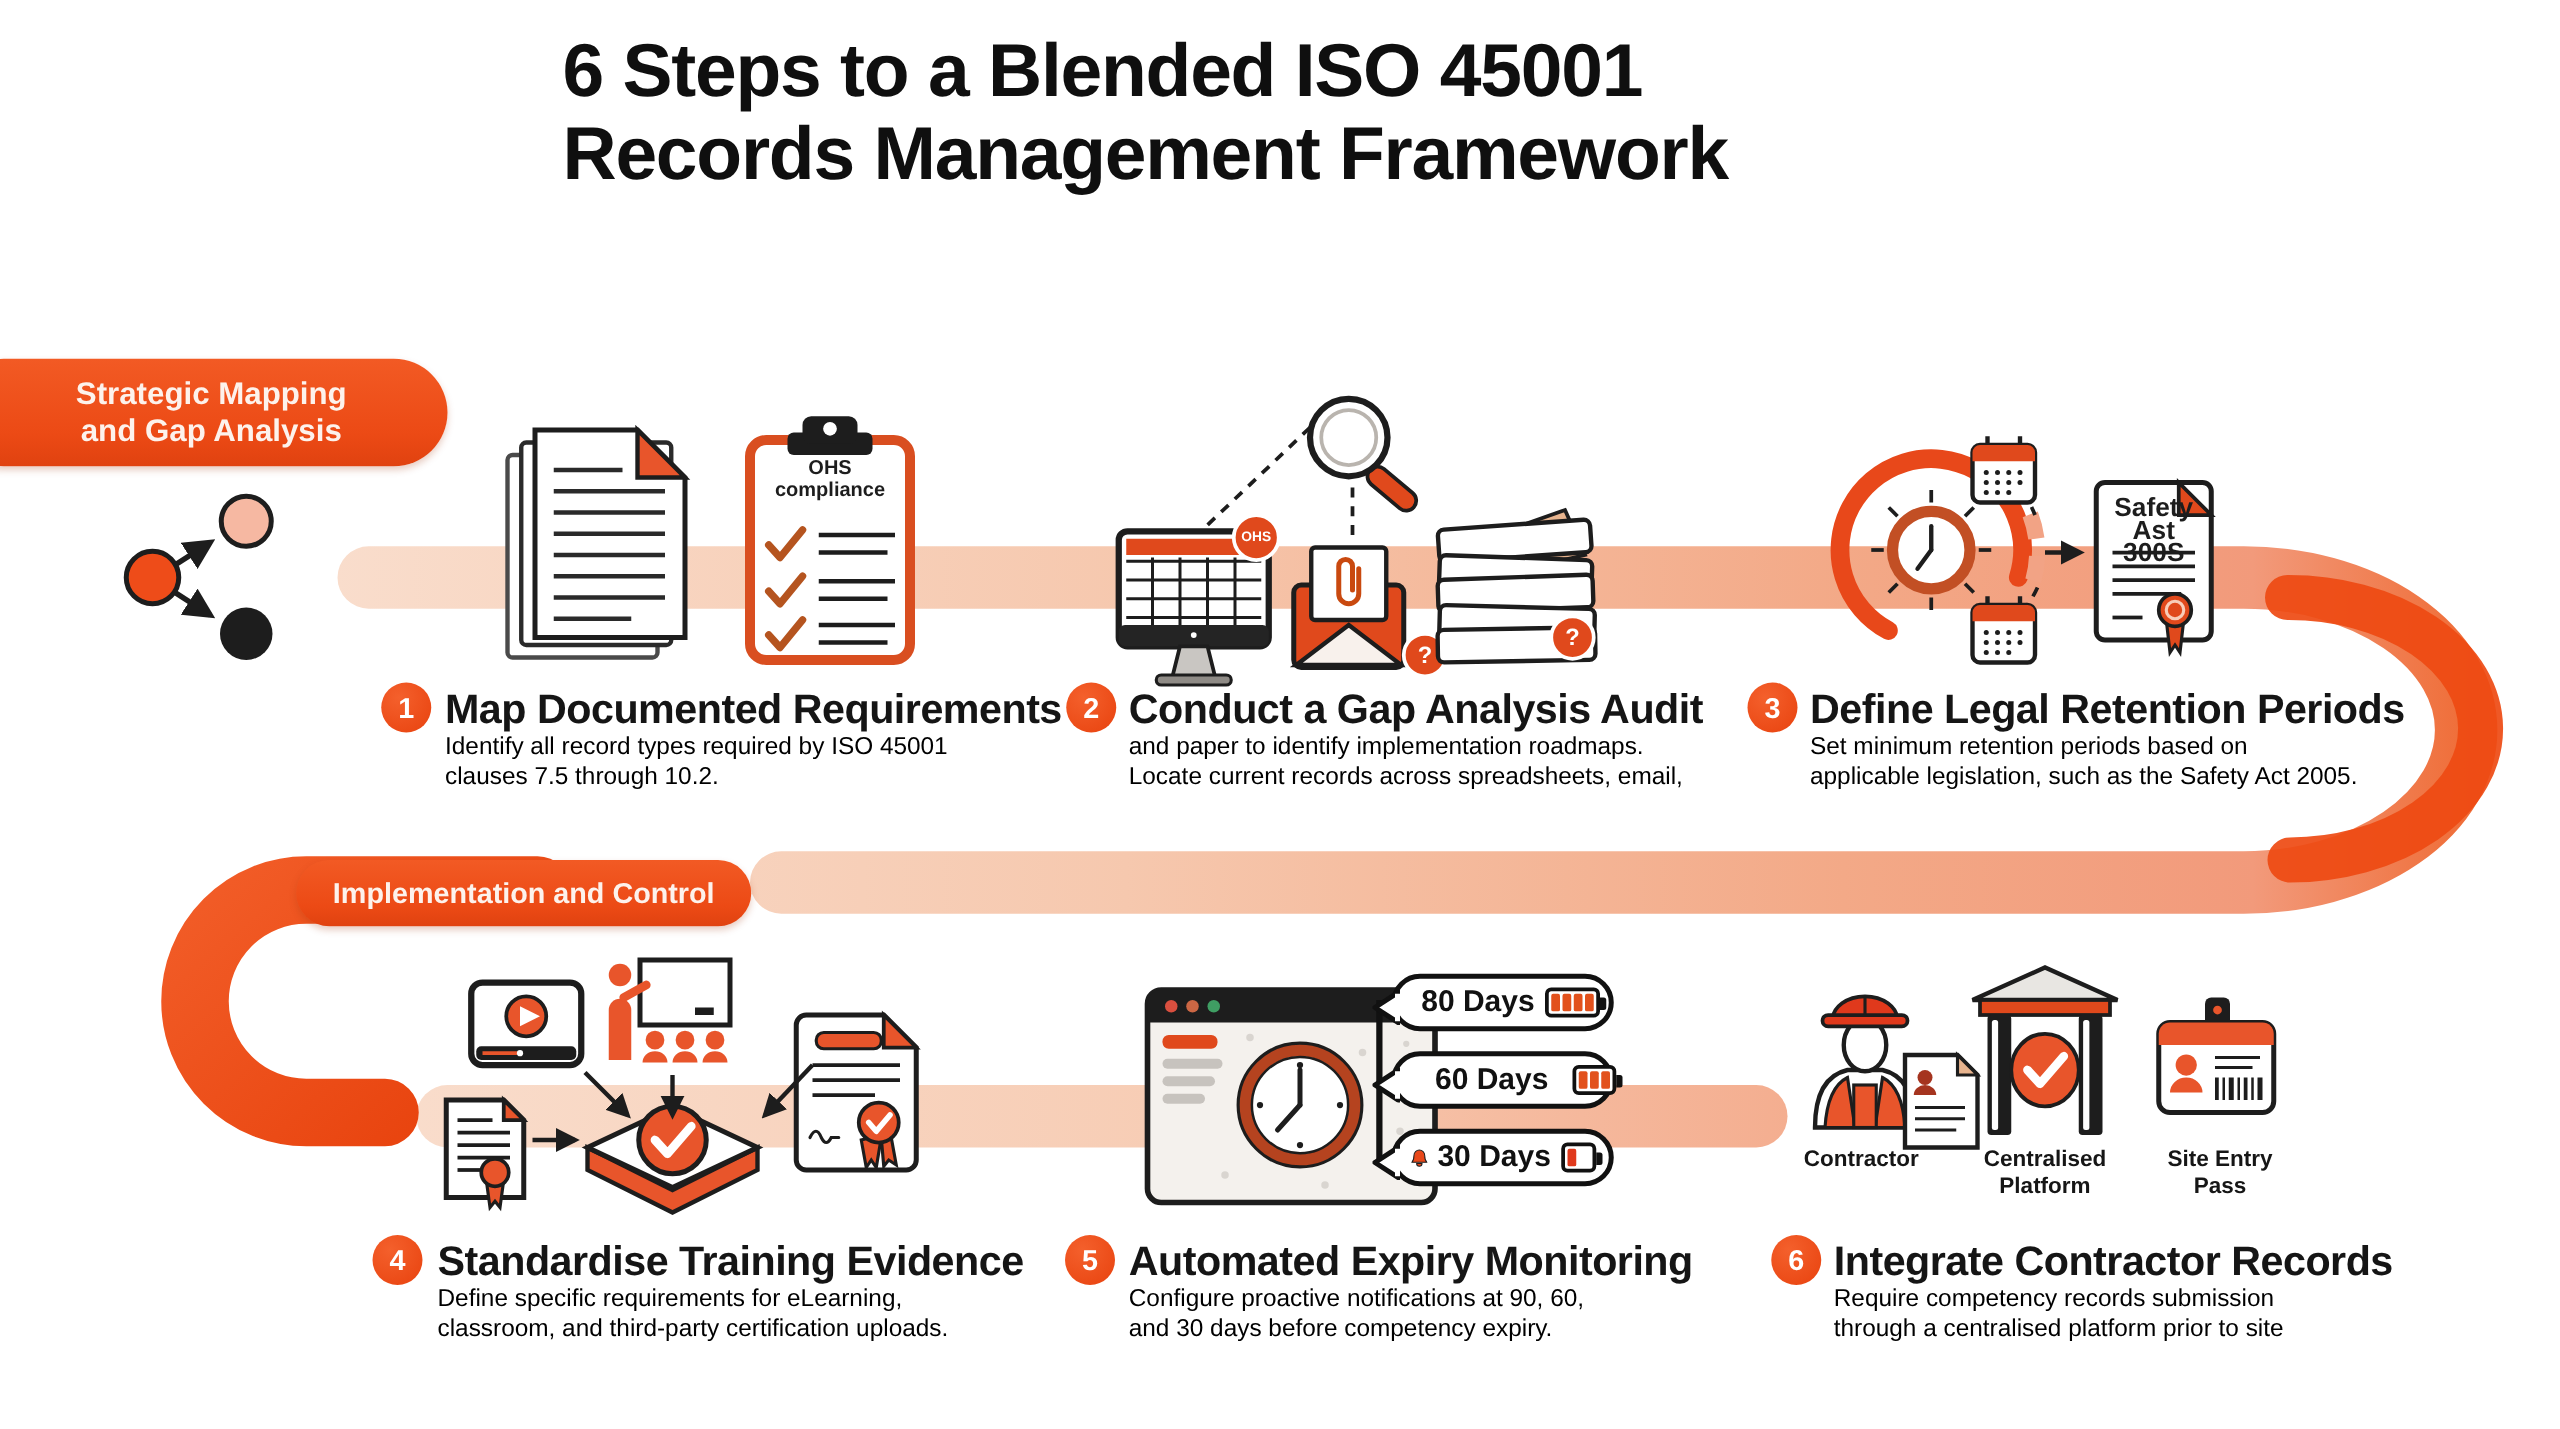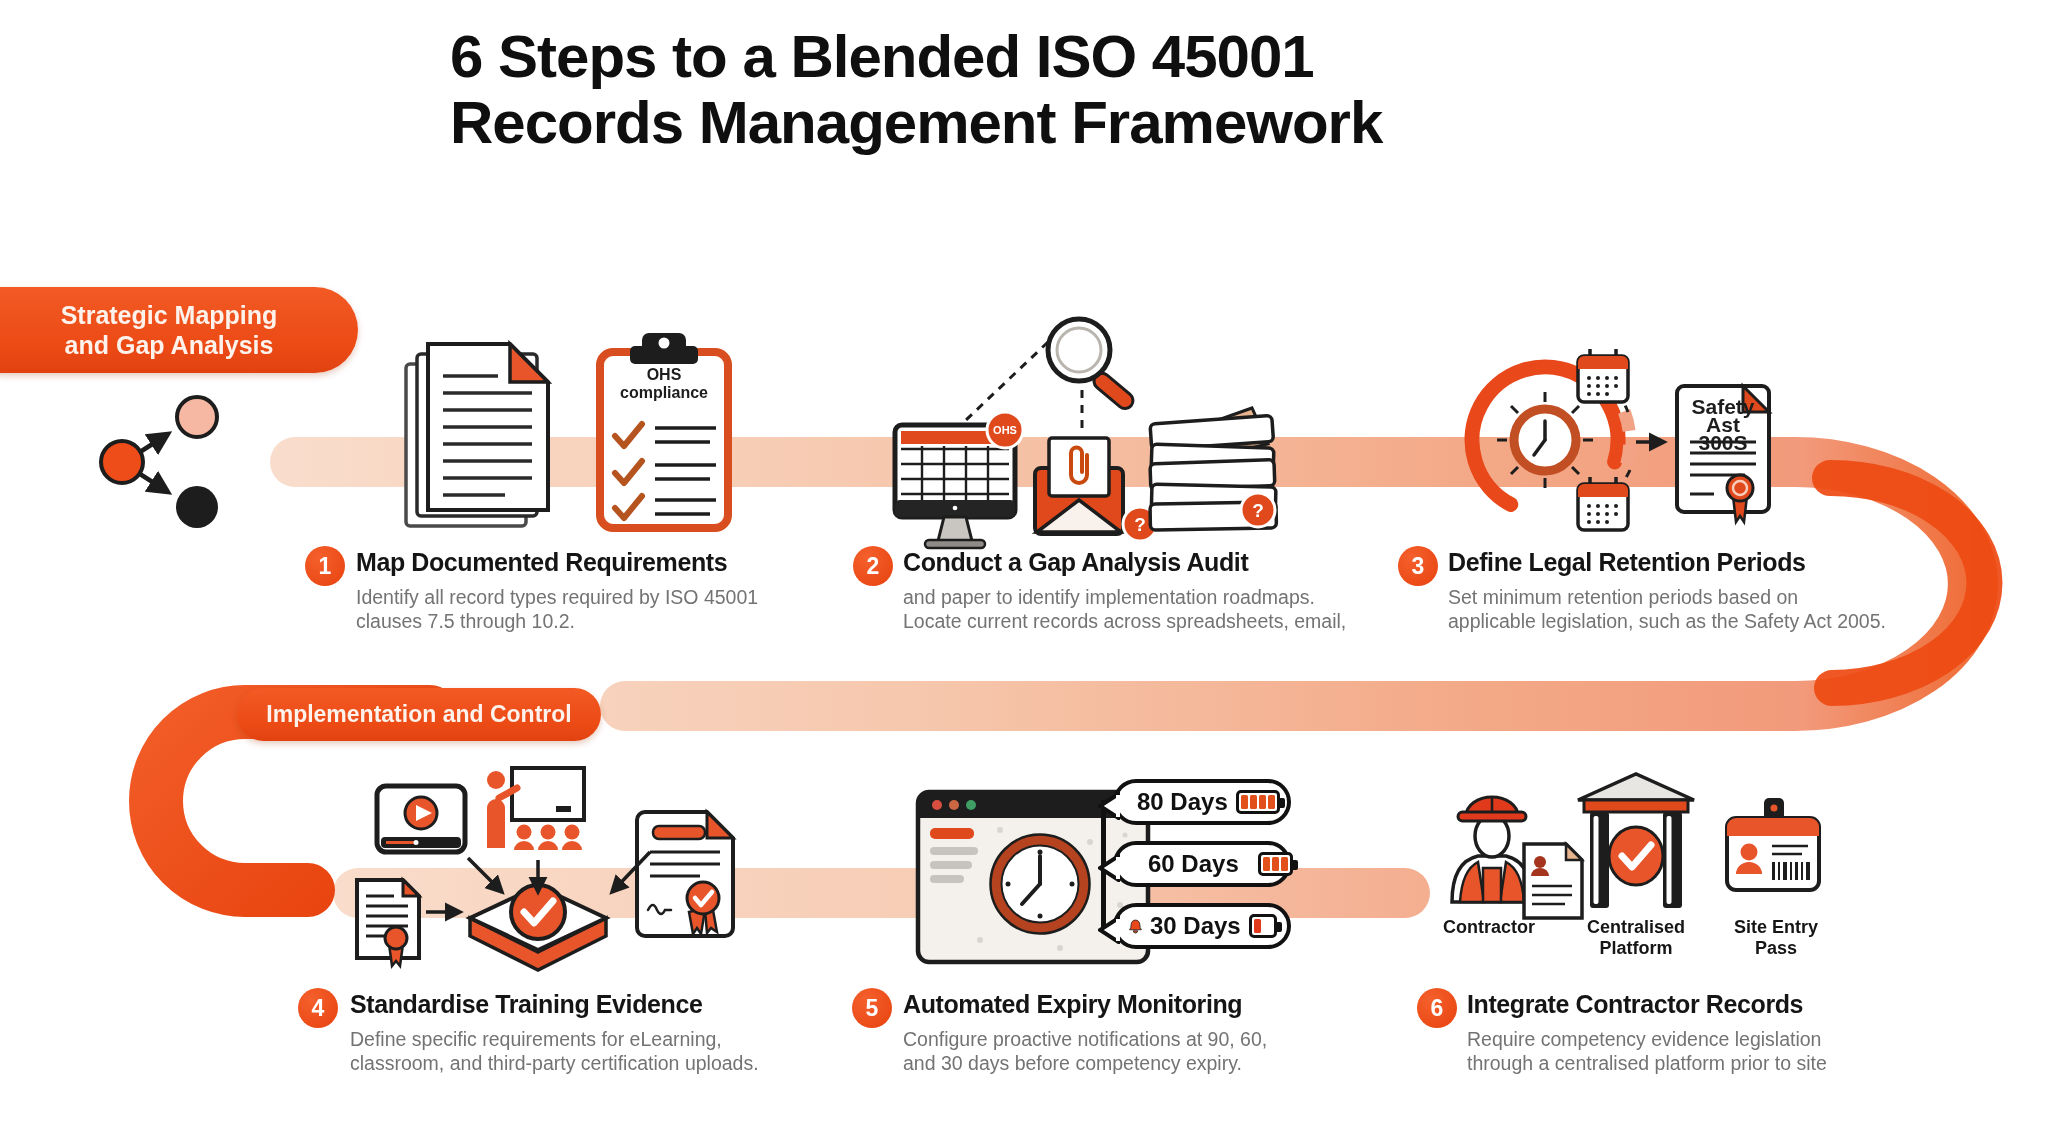--- a/index.html
+++ b/index.html
@@ -9,22 +9,22 @@
   .main-title{position:absolute;left:450px;top:24px;width:1100px;text-align:left;
               font-size:60px;line-height:66px;font-weight:bold;color:#0f0f0f;letter-spacing:-1px;}
   .pill{position:absolute;background:linear-gradient(180deg,#f25a24 0%,#ec4a15 70%,#e04210 100%);
         color:#fdf2ec;font-weight:bold;display:flex;flex-direction:column;align-items:center;
         justify-content:center;text-align:center;box-shadow:0 3px 6px rgba(160,50,10,.25);}
   .pill1{left:-40px;top:287px;width:378px;height:86px;border-radius:46px;font-size:25px;line-height:30px;padding-left:20px;}
   .pill2{left:237px;top:688px;width:364px;height:53px;border-radius:27px;font-size:23px;}
   .stepnum{position:absolute;width:40px;height:40px;border-radius:50%;
            background:radial-gradient(circle at 35% 30%,#f4602c,#e8420e);color:#fff;
            font-size:23px;font-weight:bold;display:flex;align-items:center;justify-content:center;}
-  .stitle{position:absolute;font-size:25px;font-weight:bold;color:#151515;letter-spacing:-.4px;white-space:nowrap;}
-  .sdesc{position:absolute;font-size:19.5px;line-height:23.5px;color:#737373;white-space:nowrap;}
+  .stitle{position:absolute;font-size:33px;font-weight:bold;color:#151515;letter-spacing:-.4px;white-space:nowrap;}
+  .sdesc{position:absolute;font-size:19.5px;line-height:23.5px;color:#000000;white-space:nowrap;}
   .sdesc span{display:block;}
   .iconlabel{position:absolute;width:170px;text-align:center;font-size:18px;line-height:21px;
              font-weight:bold;color:#161616;}
   .overlaytext{position:absolute;text-align:center;font-weight:bold;color:#1d1d1d;}
   .badgetext{position:absolute;text-align:center;font-weight:bold;color:#ffffff;}
   
   .bubble{position:absolute;width:178px;height:46px;background:#ffffff;border:4px solid #111;
           border-radius:23px;display:flex;align-items:center;gap:8px;padding:0 10px 0 12px;box-sizing:border-box;}
   .bubble .tailsvg{position:absolute;left:-19px;top:9px;}
   .blabel{font-size:24px;font-weight:bold;color:#111;white-space:nowrap;flex:1;}
@@ -513,17 +513,17 @@
   <div class="stepnum" style="left:852px;top:988px;">5</div>
   <div class="stitle" style="left:903px;top:990px;">Automated Expiry Monitoring</div>
   <div class="sdesc" style="left:903px;top:1028px;">
     <span>Configure proactive notifications at 90, 60,</span>
     <span>and 30 days before competency expiry.</span>
   </div>
 
   <div class="stepnum" style="left:1417px;top:988px;">6</div>
   <div class="stitle" style="left:1467px;top:990px;">Integrate Contractor Records</div>
   <div class="sdesc" style="left:1467px;top:1028px;">
-    <span>Require competency evidence legislation</span>
+    <span>Require competency records submission</span>
     <span>through a centralised platform prior to site</span>
   </div>
 
 </div>
 
 </body></html>

